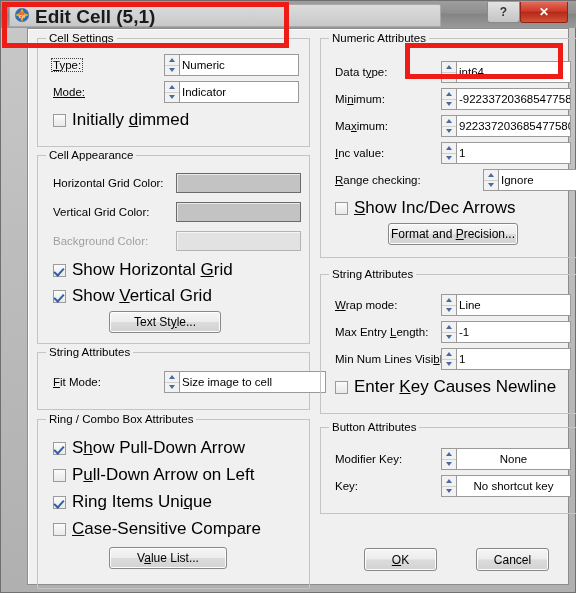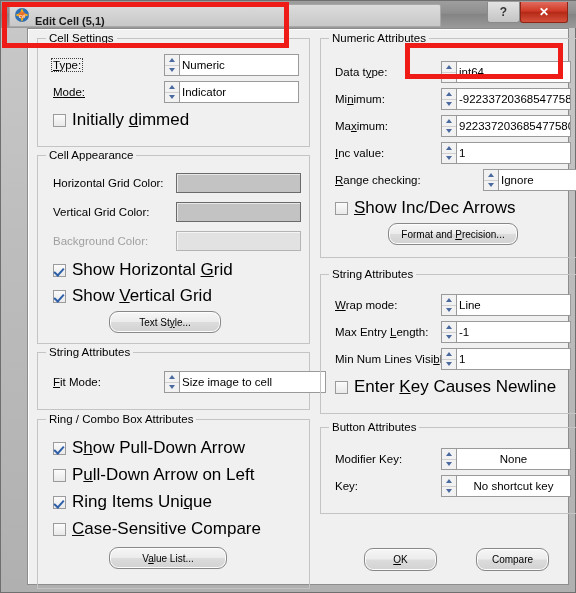--- a/index.html
+++ b/index.html
@@ -35,22 +35,22 @@
   }
   #titleplate{
     position:absolute;left:8px;top:3px;width:430px;height:21px;
     background:linear-gradient(to bottom,#dcdcdc,#c8c8c8);
     border:1px solid #a8a8a8;border-radius:2px 2px 0 0;
   }
   #app-icon{
     position:absolute;left:13px;top:6px;width:16px;height:16px;
   }
   #win-title{
-    position:absolute;left:34px;top:14px;
-    font-size:11px;font-weight:bold;color:#1a1a1a;
+    position:absolute;left:34px;top:5px;
+    font-size:19px;font-weight:bold;color:#1a1a1a;
     white-space:nowrap;
   }
   .capbtn{
     position:absolute;top:1px;height:20px;
     border:1px solid #8a8a8a;border-top:none;
     display:flex;align-items:center;justify-content:center;
     font-size:12px;font-weight:bold;
     border-radius:0 0 3px 3px;
   }
   #help-btn{
@@ -124,23 +124,23 @@
     content:"";position:absolute;left:2px;top:1px;
     width:4px;height:8px;border:solid #2d5fa8;border-width:0 2px 2px 0;
     transform:rotate(42deg);
   }
   .cbrow .txt{font-size:17px;}
 
   
   .btn{
     position:absolute;box-sizing:border-box;height:22px;
     background:linear-gradient(to bottom,#f6f6f6 0%,#ececec 48%,#dcdcdc 52%,#d2d2d2 100%);
-    border:1px solid #888;border-radius:9px;
+    border:1px solid #888;border-radius:3px;
     display:flex;align-items:center;justify-content:center;
-    font-size:10px;color:#000;
+    font-size:12px;color:#000;
     box-shadow:inset 0 0 0 1px #fdfdfd;
   }
 </style>
 </head>
 <body>
 
 <div id="window">
 
   <div id="titlebar">
     <div id="ghost-title">Insert Tree Options</div>
@@ -415,20 +415,20 @@
               <i class="arw dn"></i>
             </div>
         </div>
         <div class="fld center">No shortcut key</div>
       </div>
     </div>
 
     <div class="btn" style="left:336px;top:519px;width:73px;height:23px;">
       <span><u>O</u>K</span>
     </div>
-    <div class="btn" style="left:448px;top:519px;width:73px;height:23px;">Compare</div>
+    <div class="btn" style="left:448px;top:519px;width:73px;height:23px;">Cancel</div>
 
   </div>
 
   <div class="redbox" id="redbox-title"></div>
   <div class="redbox" id="redbox-datatype"></div>
 
 </div>
 
 </body></html>

